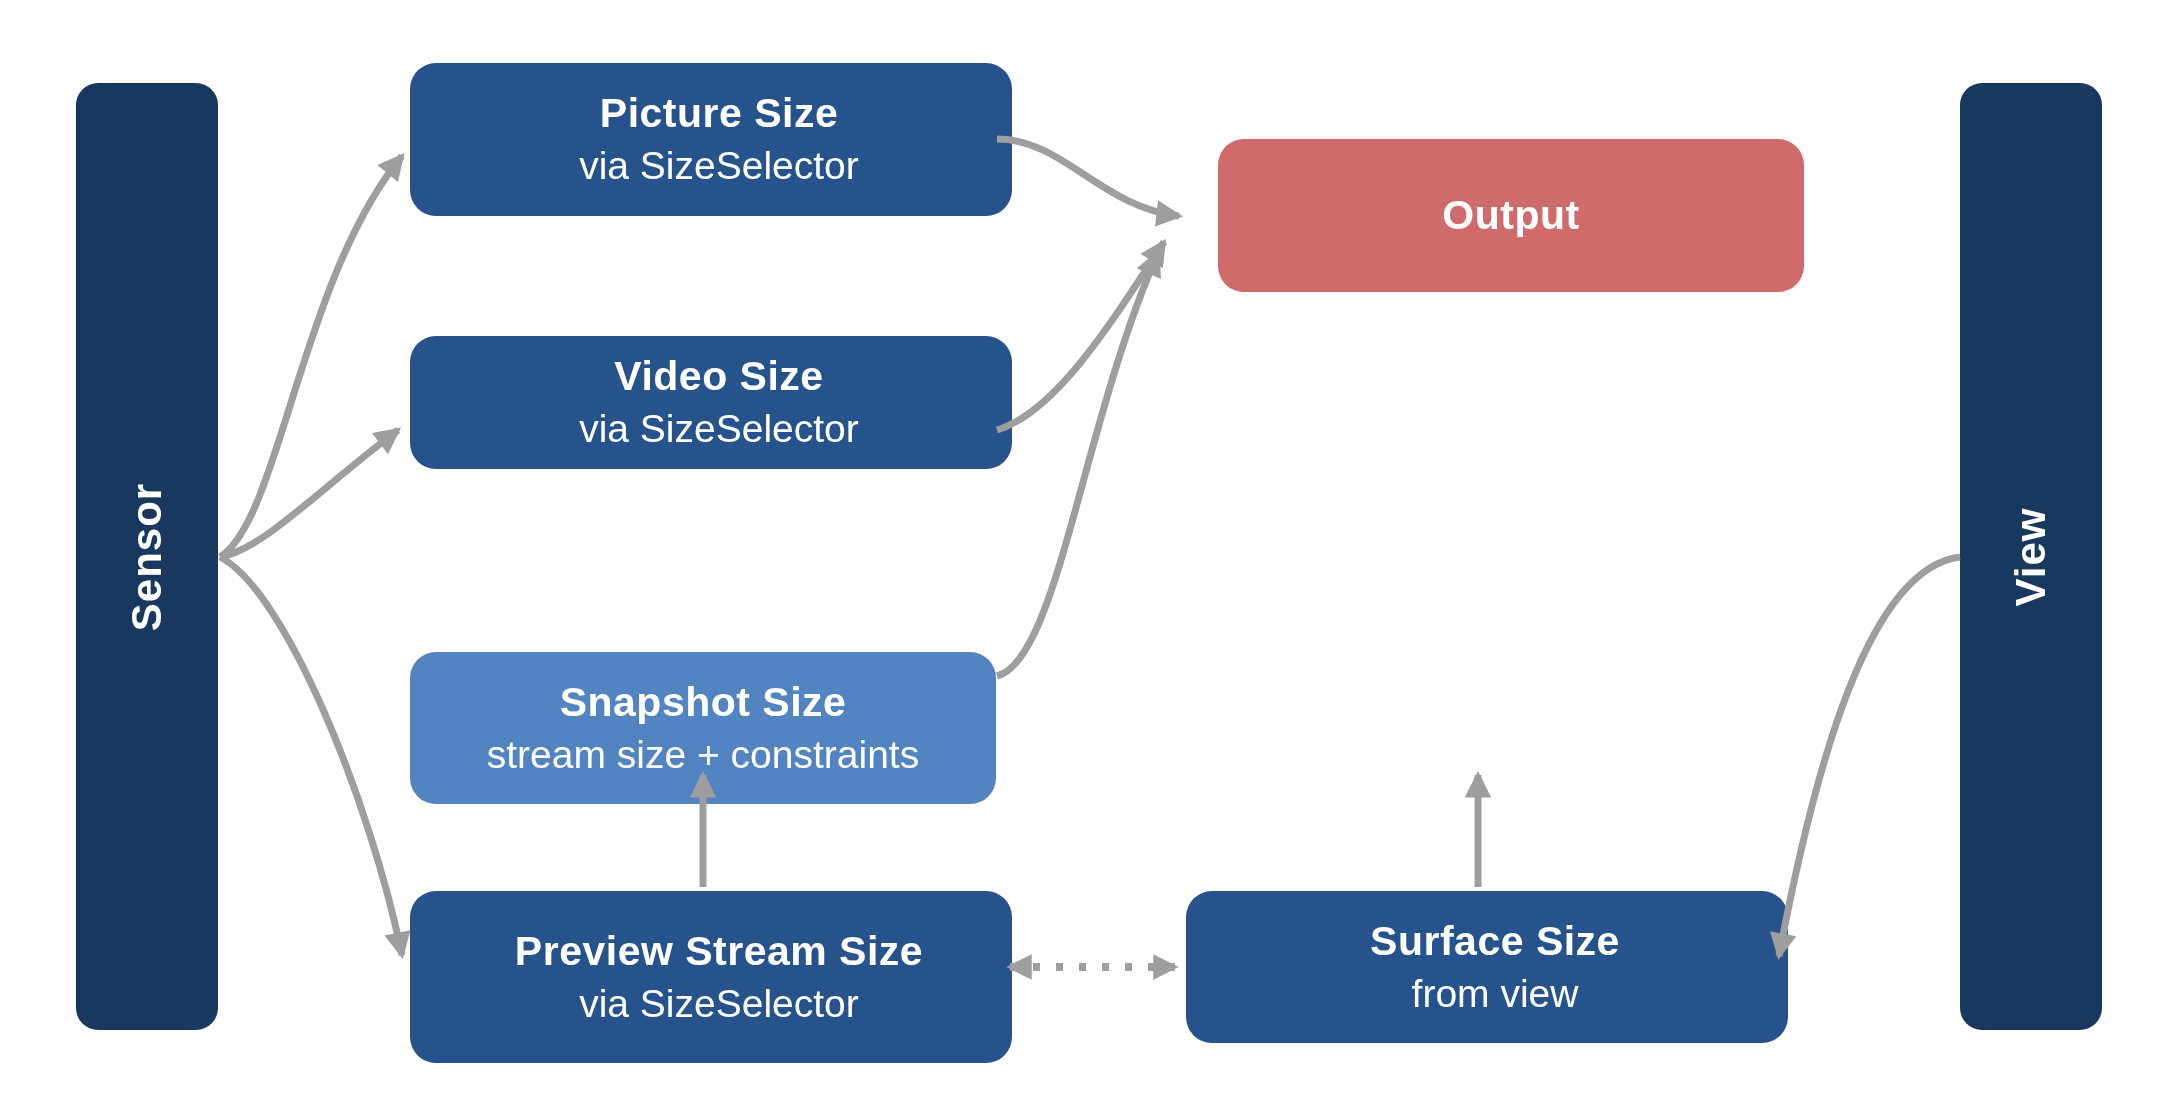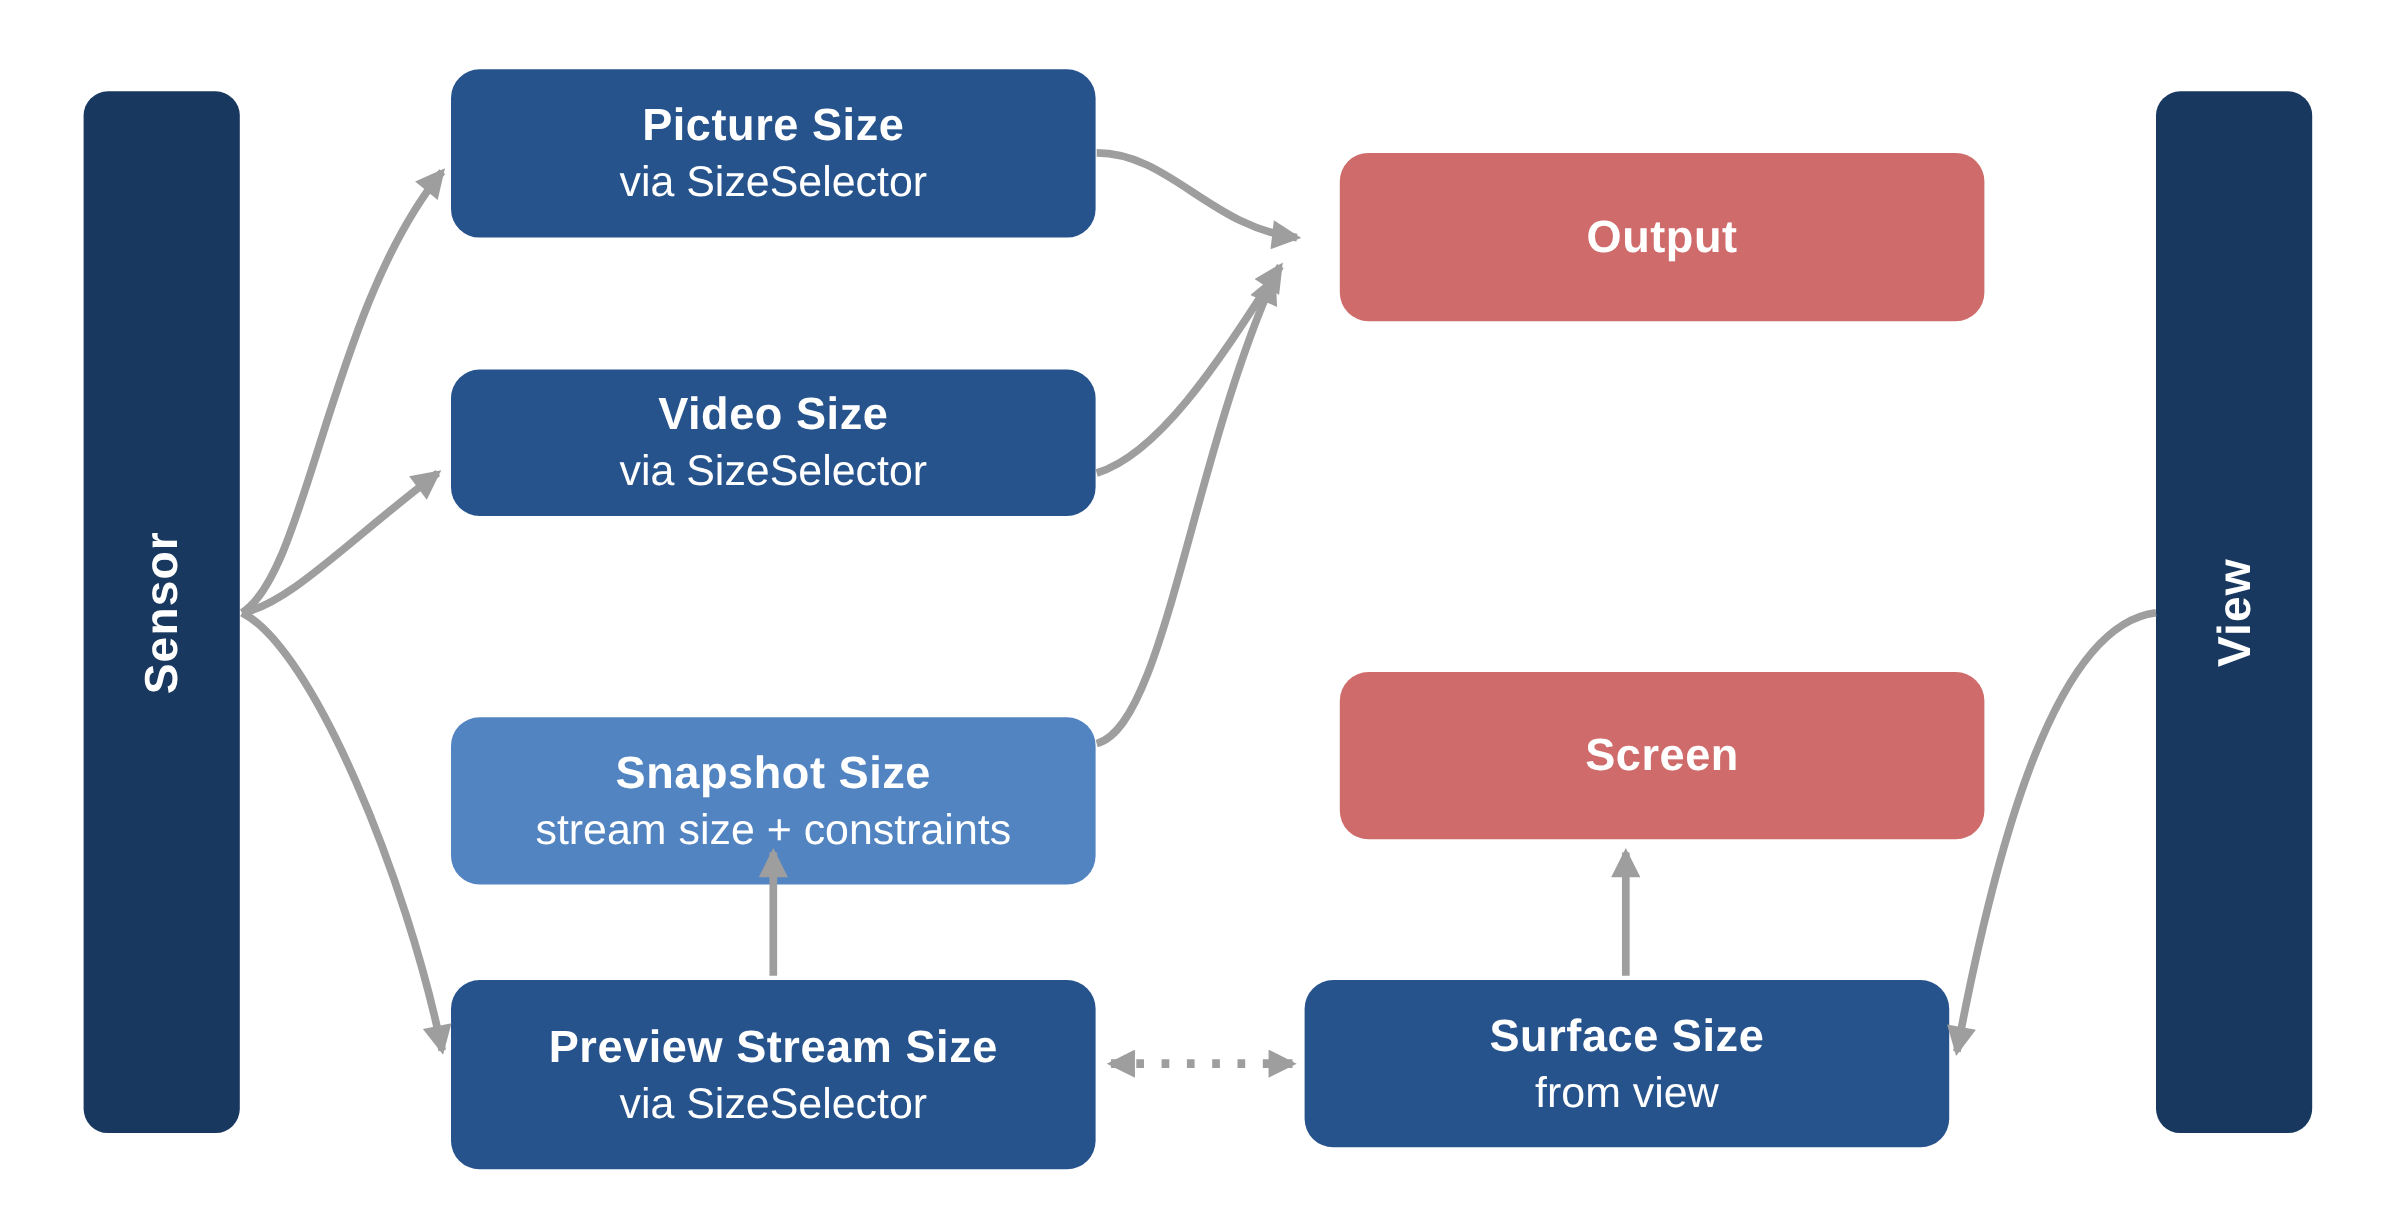--- a/index.html
+++ b/index.html
@@ -63,21 +63,21 @@
     font-weight: bold;
     line-height: 1.25;
     letter-spacing: 0.5px;
   }
   .node .subtitle {
     font-size: 39px;
     font-weight: normal;
     line-height: 1.25;
     margin-top: 3px;
   }
-  .blue      { background: var(--blue); }
+  .blue      { background: var(--blue); padding-left: 16px; }
   .lightblue { background: var(--lightblue); margin-top: 41px; }
   .red       { background: var(--red); margin-left: 32px; }
 
   #node-picture  { left: 410px;  top: 63px;  height: 153px; }
   #node-video    { left: 410px;  top: 336px; height: 133px; }
   #node-snapshot { left: 410px;  top: 611px; height: 152px; }
   #node-preview  { left: 410px;  top: 891px; height: 172px; }
   #node-output   { left: 1186px; top: 139px; height: 153px; }
   #node-screen   { left: 1186px; top: 611px; height: 152px; }
   #node-surface  { left: 1186px; top: 891px; height: 152px; }
@@ -149,22 +149,19 @@
 
   <div class="node blue" id="node-preview">
     <span class="title">Preview Stream Size</span>
     <span class="subtitle">via SizeSelector</span>
   </div>
 
   <div class="node red" id="node-output">
     <span class="title">Output</span>
   </div>
 
-  <div class="node red" id="node-screen">
-    <span class="title">Screen</span>
-  </div>
 
   <div class="node blue" id="node-surface">
     <span class="title">Surface Size</span>
     <span class="subtitle">from view</span>
   </div>
 
 </div>
 
 </body></html>

